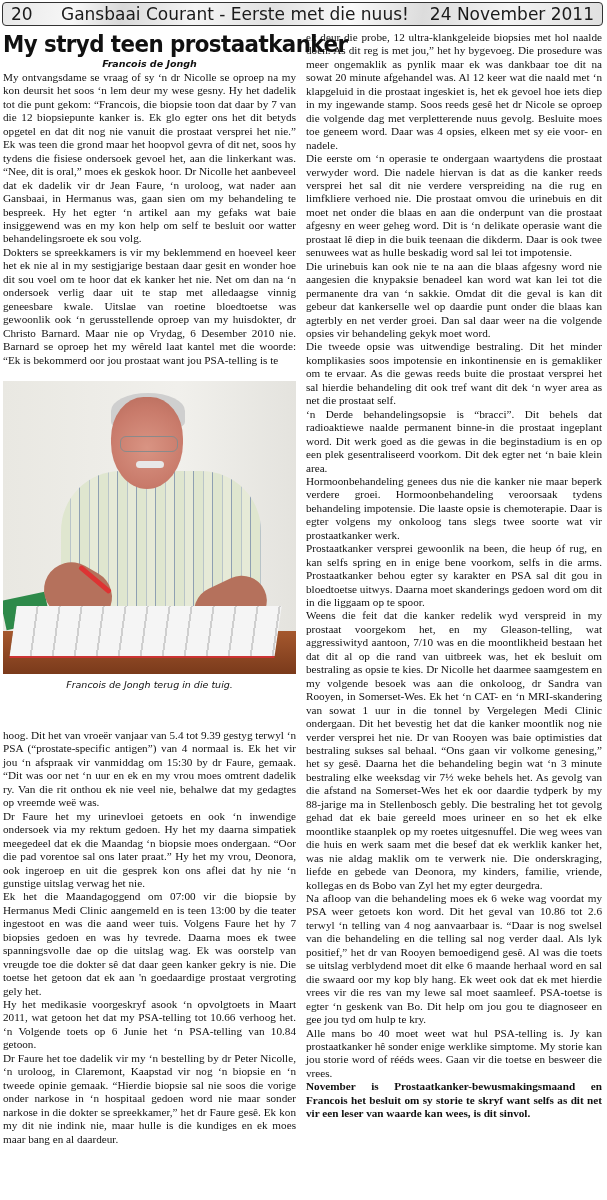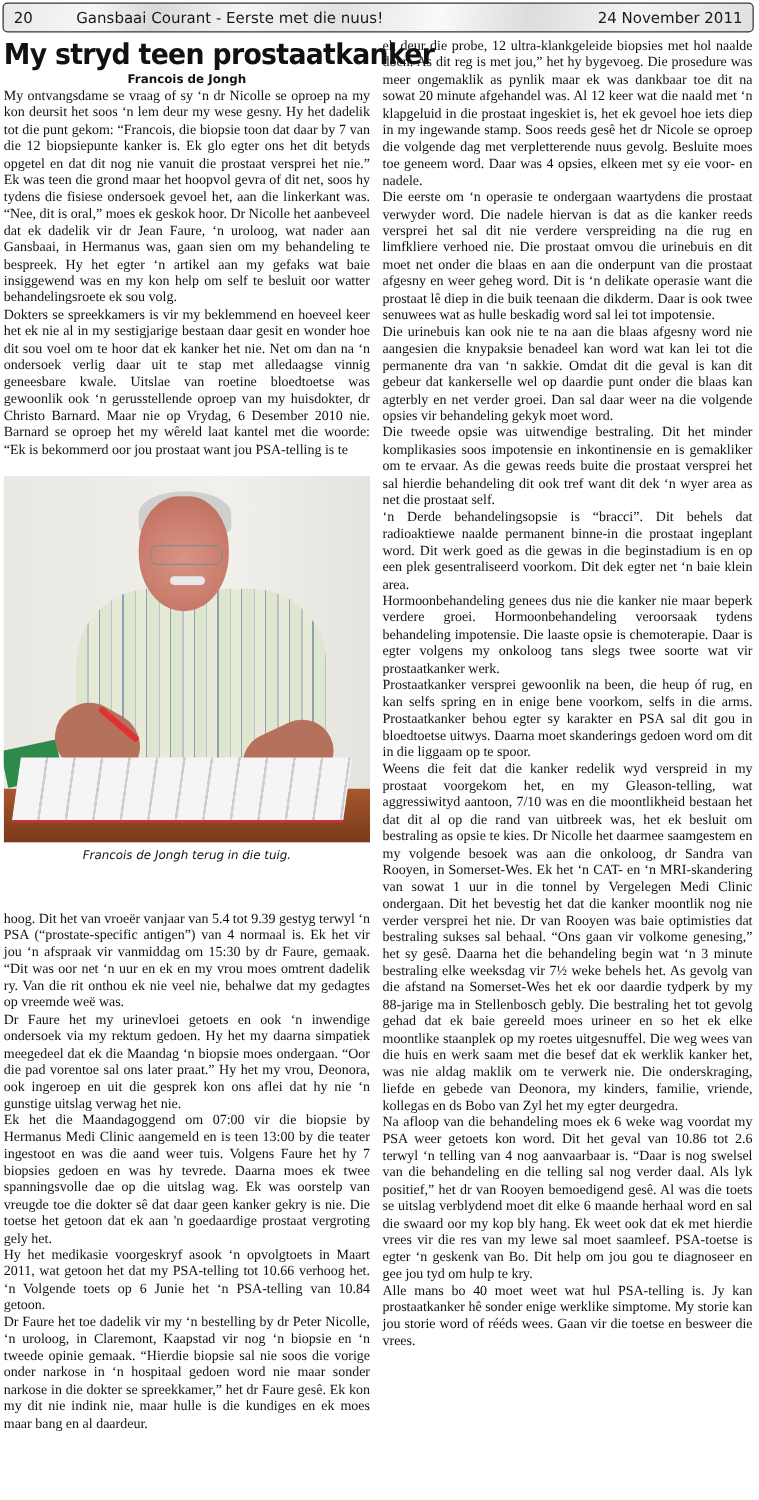--- a/index.html
+++ b/index.html
@@ -2,34 +2,34 @@
 <html><head>
 <meta charset="utf-8">
 <style>
   html, body { margin: 0; padding: 0; background: #ffffff; }
   body { width: 607px; height: 1200px; position: relative; overflow: hidden; font-family: "Liberation Serif", serif; color: #111; }
   .masthead {
     position: absolute; left: 2px; top: 2px; width: 601px; height: 24px;
     border: 1px solid #333; border-radius: 4px;
     background: linear-gradient(100deg, #e8e8e8 0%, #f7f7f7 12%, #d9d9d9 20%, #f5f5f5 32%, #e2e2e2 45%, #fafafa 58%, #dcdcdc 70%, #f4f4f4 84%, #e0e0e0 100%);
     display: flex; align-items: center; justify-content: space-between;
-    font-family: "DejaVu Sans", sans-serif; font-size: 12px; color: #1a1a1a;
+    font-family: "DejaVu Sans", sans-serif; font-size: 17px; color: #1a1a1a;
     box-sizing: border-box; padding: 0 8px;
   }
   .masthead .page-num { width: 40px; }
   .masthead .paper-name { flex: 1; text-align: left; padding-left: 10px; }
   .masthead .issue-date { text-align: left; }
   .col { position: absolute; top: 31px; font-size: 11.2px; line-height: 13.45px; text-align: justify; }
   .col-left { left: 3px; width: 293px; }
   .col-right { left: 306px; width: 296px; }
   .headline {
     font-family: "DejaVu Sans", sans-serif; font-weight: bold; font-size: 23px; letter-spacing: -0.6px;
     line-height: 26px; margin: 0 0 1px 0; transform: scaleX(0.93); transform-origin: left; white-space: nowrap;
   }
-  .byline { text-align: center; font-family: "DejaVu Sans", sans-serif; font-weight: bold; font-size: 9.5px; margin: 0 0 1px 0; line-height: 12px; }
+  .byline { text-align: center; font-family: "DejaVu Sans", sans-serif; font-weight: bold; font-style: italic; font-size: 9.5px; margin: 0 0 1px 0; line-height: 12px; }
   p { margin: 0; text-indent: 0; }
   .photo {
     width: 293px; height: 293px; margin: 14px 0 0 0; position: relative; overflow: hidden;
     background: #ecebe6;
   }
   .photo .wall { position: absolute; inset: 0; background: linear-gradient(90deg, #e9e8e2 0%, #f1f0ec 60%, #e4e3de 100%); }
   .photo .shirt { position: absolute; left: 58px; top: 90px; width: 200px; height: 150px; border-radius: 60px 60px 10px 10px;
      background: repeating-linear-gradient(90deg, #dfe6cf 0 9px, #b9c4c8 9px 10px, #e6ead7 10px 18px, #8fa0b2 18px 19px); }
   .photo .head { position: absolute; left: 108px; top: 16px; width: 72px; height: 92px; border-radius: 45% 45% 50% 50%; background: radial-gradient(circle at 50% 55%, #d99483 0%, #c97b6b 60%, #b66b5b 100%); }
   .photo .hair { position: absolute; left: 108px; top: 12px; width: 74px; height: 36px; border-radius: 50% 50% 20% 20%; background: #cfcfcf; }
@@ -89,14 +89,15 @@
     <p>ek deur die  probe, 12 ultra-klankgeleide biopsies met hol naalde doen. As dit reg is met jou,” het hy bygevoeg. Die prosedure was meer ongemaklik as pynlik maar ek  was dankbaar toe dit na sowat 20 minute afgehandel was. Al 12 keer wat die naald met ‘n klapgeluid in die prostaat ingeskiet is, het ek gevoel hoe iets diep in my ingewande stamp. Soos reeds gesê het dr Nicole se oproep die volgende dag met verpletterende nuus gevolg.  Besluite moes toe geneem word. Daar was 4 opsies, elkeen met sy eie voor- en nadele.</p>
     <p>Die eerste om ‘n operasie te ondergaan waartydens die prostaat verwyder word. Die nadele hiervan is dat as die kanker reeds versprei het sal dit nie verdere verspreiding na die rug en limfkliere verhoed nie. Die prostaat omvou die urinebuis en dit moet net onder die blaas en aan die onderpunt van die prostaat afgesny en weer geheg word. Dit is ‘n delikate operasie want die prostaat lê diep in die buik teenaan die dikderm. Daar is ook twee senuwees wat as hulle beskadig word sal lei tot impotensie.</p>
     <p>Die urinebuis kan ook nie te na aan die blaas afgesny word nie aangesien die knypaksie benadeel kan word wat kan lei tot die permanente dra van ‘n sakkie. Omdat dit die geval  is kan dit gebeur dat kankerselle wel op daardie punt onder die blaas kan agterbly en net verder groei. Dan sal daar weer na die volgende opsies vir behandeling gekyk moet word.</p>
     <p>Die tweede opsie was uitwendige bestraling. Dit het minder komplikasies soos impotensie en inkontinensie en is gemakliker om te ervaar. As die gewas reeds buite die prostaat versprei het sal hierdie behandeling dit ook tref want dit dek ‘n wyer area as net die prostaat self.</p>
     <p>‘n Derde behandelingsopsie is “bracci”. Dit behels dat radioaktiewe naalde permanent binne-in die prostaat ingeplant word. Dit werk goed as die gewas in die beginstadium is en op een plek gesentraliseerd voorkom. Dit dek egter net ‘n baie klein area.</p>
     <p>Hormoonbehandeling genees dus nie die kanker nie maar beperk verdere groei. Hormoonbehandeling veroorsaak tydens behandeling impotensie. Die laaste opsie is chemoterapie. Daar is egter  volgens my onkoloog tans slegs twee soorte wat vir prostaatkanker werk.</p>
     <p>Prostaatkanker versprei gewoonlik na been, die heup óf rug, en kan selfs spring en in enige bene voorkom, selfs in die arms. Prostaatkanker behou egter sy karakter en PSA sal dit gou in bloedtoetse uitwys. Daarna moet skanderings gedoen word om dit in die liggaam op te spoor.</p>
     <p>Weens die feit dat die kanker redelik wyd verspreid in my prostaat voorgekom het,   en my Gleason-telling, wat aggressiwityd aantoon, 7/10 was en die moontlikheid bestaan het dat dit al op die rand van uitbreek was, het ek besluit om bestraling as opsie te kies. Dr Nicolle het daarmee saamgestem en my volgende besoek was aan die onkoloog, dr Sandra van Rooyen, in Somerset-Wes. Ek het ‘n CAT- en ‘n MRI-skandering van sowat 1 uur  in die tonnel by Vergelegen Medi Clinic ondergaan.  Dit het bevestig het dat die kanker moontlik nog nie verder versprei het nie. Dr van Rooyen was baie optimisties dat bestraling sukses sal behaal. “Ons gaan vir volkome genesing,” het sy gesê. Daarna het die behandeling begin wat ‘n 3 minute bestraling elke weeksdag vir 7½ weke behels het. As gevolg van die afstand na Somerset-Wes het ek oor daardie tydperk by my 88-jarige ma in Stellenbosch gebly. Die bestraling het tot gevolg gehad dat ek baie gereeld moes urineer en so het ek elke moontlike staanplek op my roetes uitgesnuffel. Die weg wees van die huis en werk saam met die besef dat ek werklik kanker het, was nie aldag maklik om te verwerk nie. Die onderskraging, liefde   en gebede van Deonora, my kinders, familie, vriende, kollegas en ds Bobo van Zyl het my egter deurgedra.</p>
     <p>Na afloop van die behandeling moes ek 6 weke wag voordat my PSA weer getoets kon word. Dit het geval van 10.86 tot 2.6 terwyl ‘n telling van 4 nog aanvaarbaar is.  “Daar is nog swelsel van die behandeling en die telling sal nog verder daal. Als lyk positief,” het dr van Rooyen bemoedigend gesê. Al was die toets se uitslag verblydend moet dit elke 6 maande herhaal word en sal die swaard oor my kop bly hang. Ek weet ook dat ek met hierdie vrees vir die res van my lewe sal moet saamleef. PSA-toetse is egter ‘n geskenk van Bo. Dit help om jou gou te diagnoseer en gee jou tyd om hulp te kry.</p>
     <p>Alle mans bo 40 moet weet wat hul PSA-telling is. Jy kan prostaatkanker hê sonder enige werklike simptome. My storie kan jou storie word of rééds wees. Gaan vir die toetse en besweer die vrees.</p>
+    <p class="closing">November is Prostaatkanker-bewusmakingsmaand en Francois het besluit om sy storie te skryf want selfs as dit net vir een leser van waarde kan wees, is dit sinvol.</p>
   </div>
 </article>
 
 </body></html>

